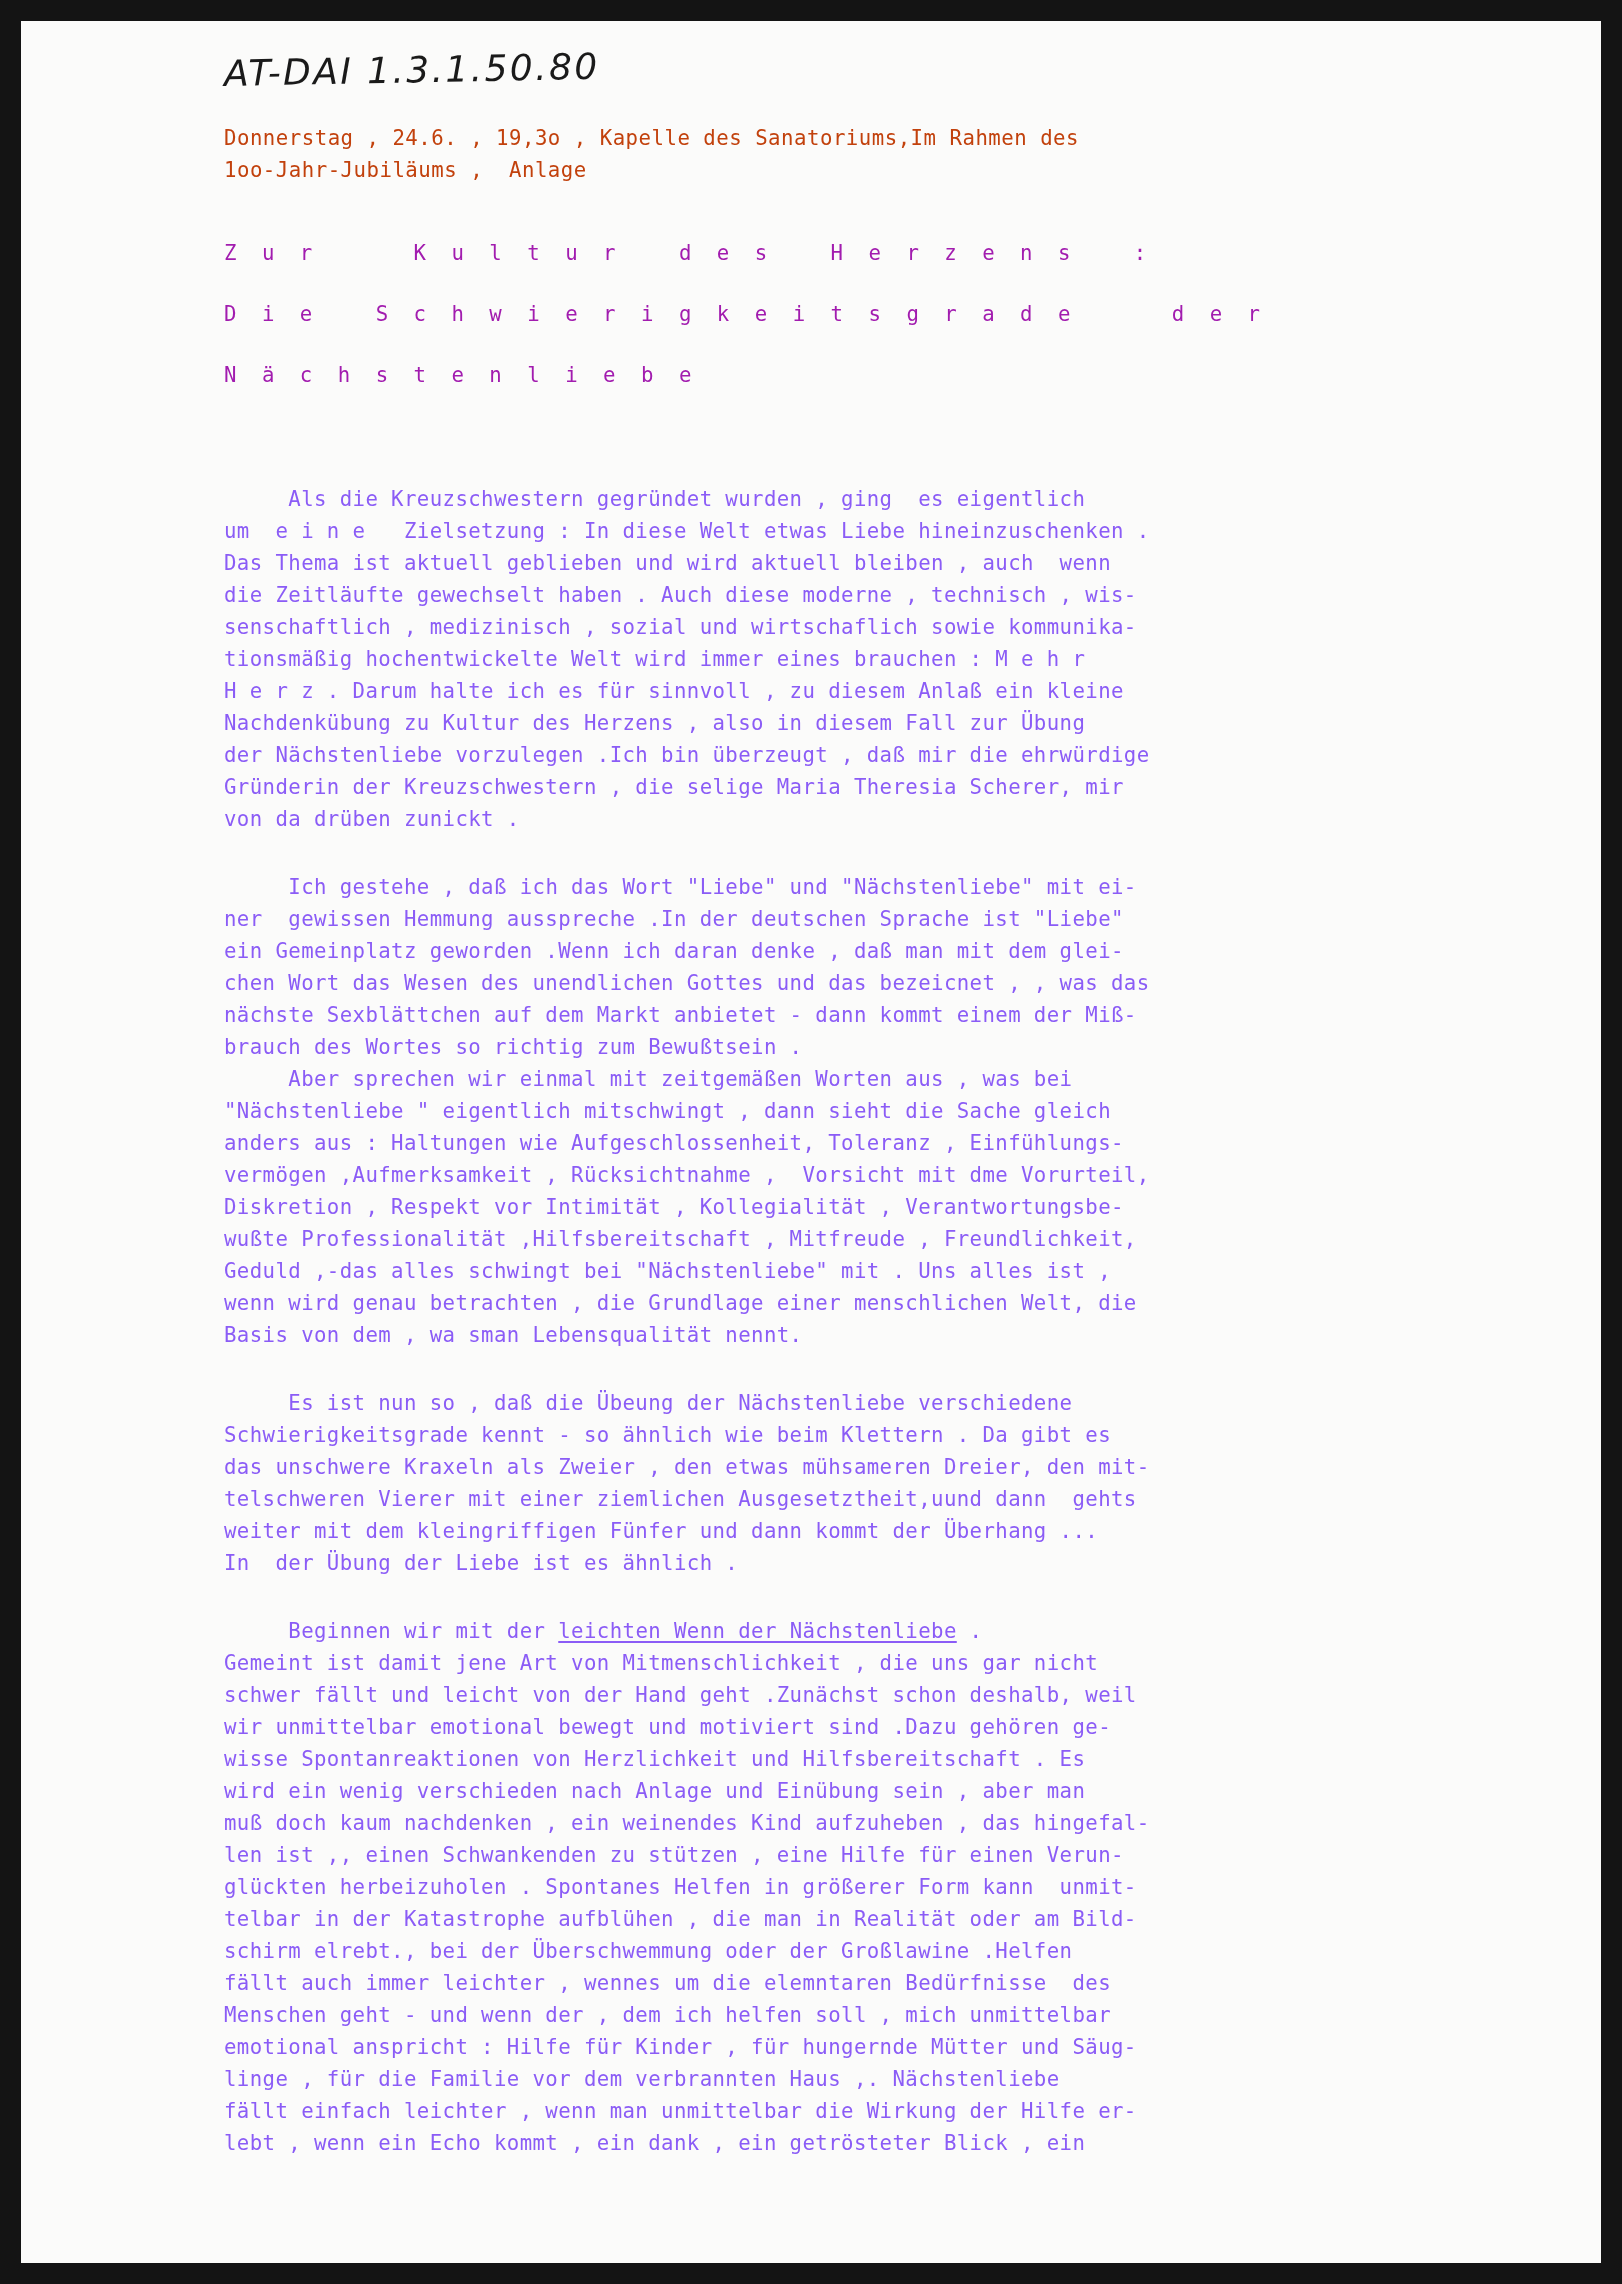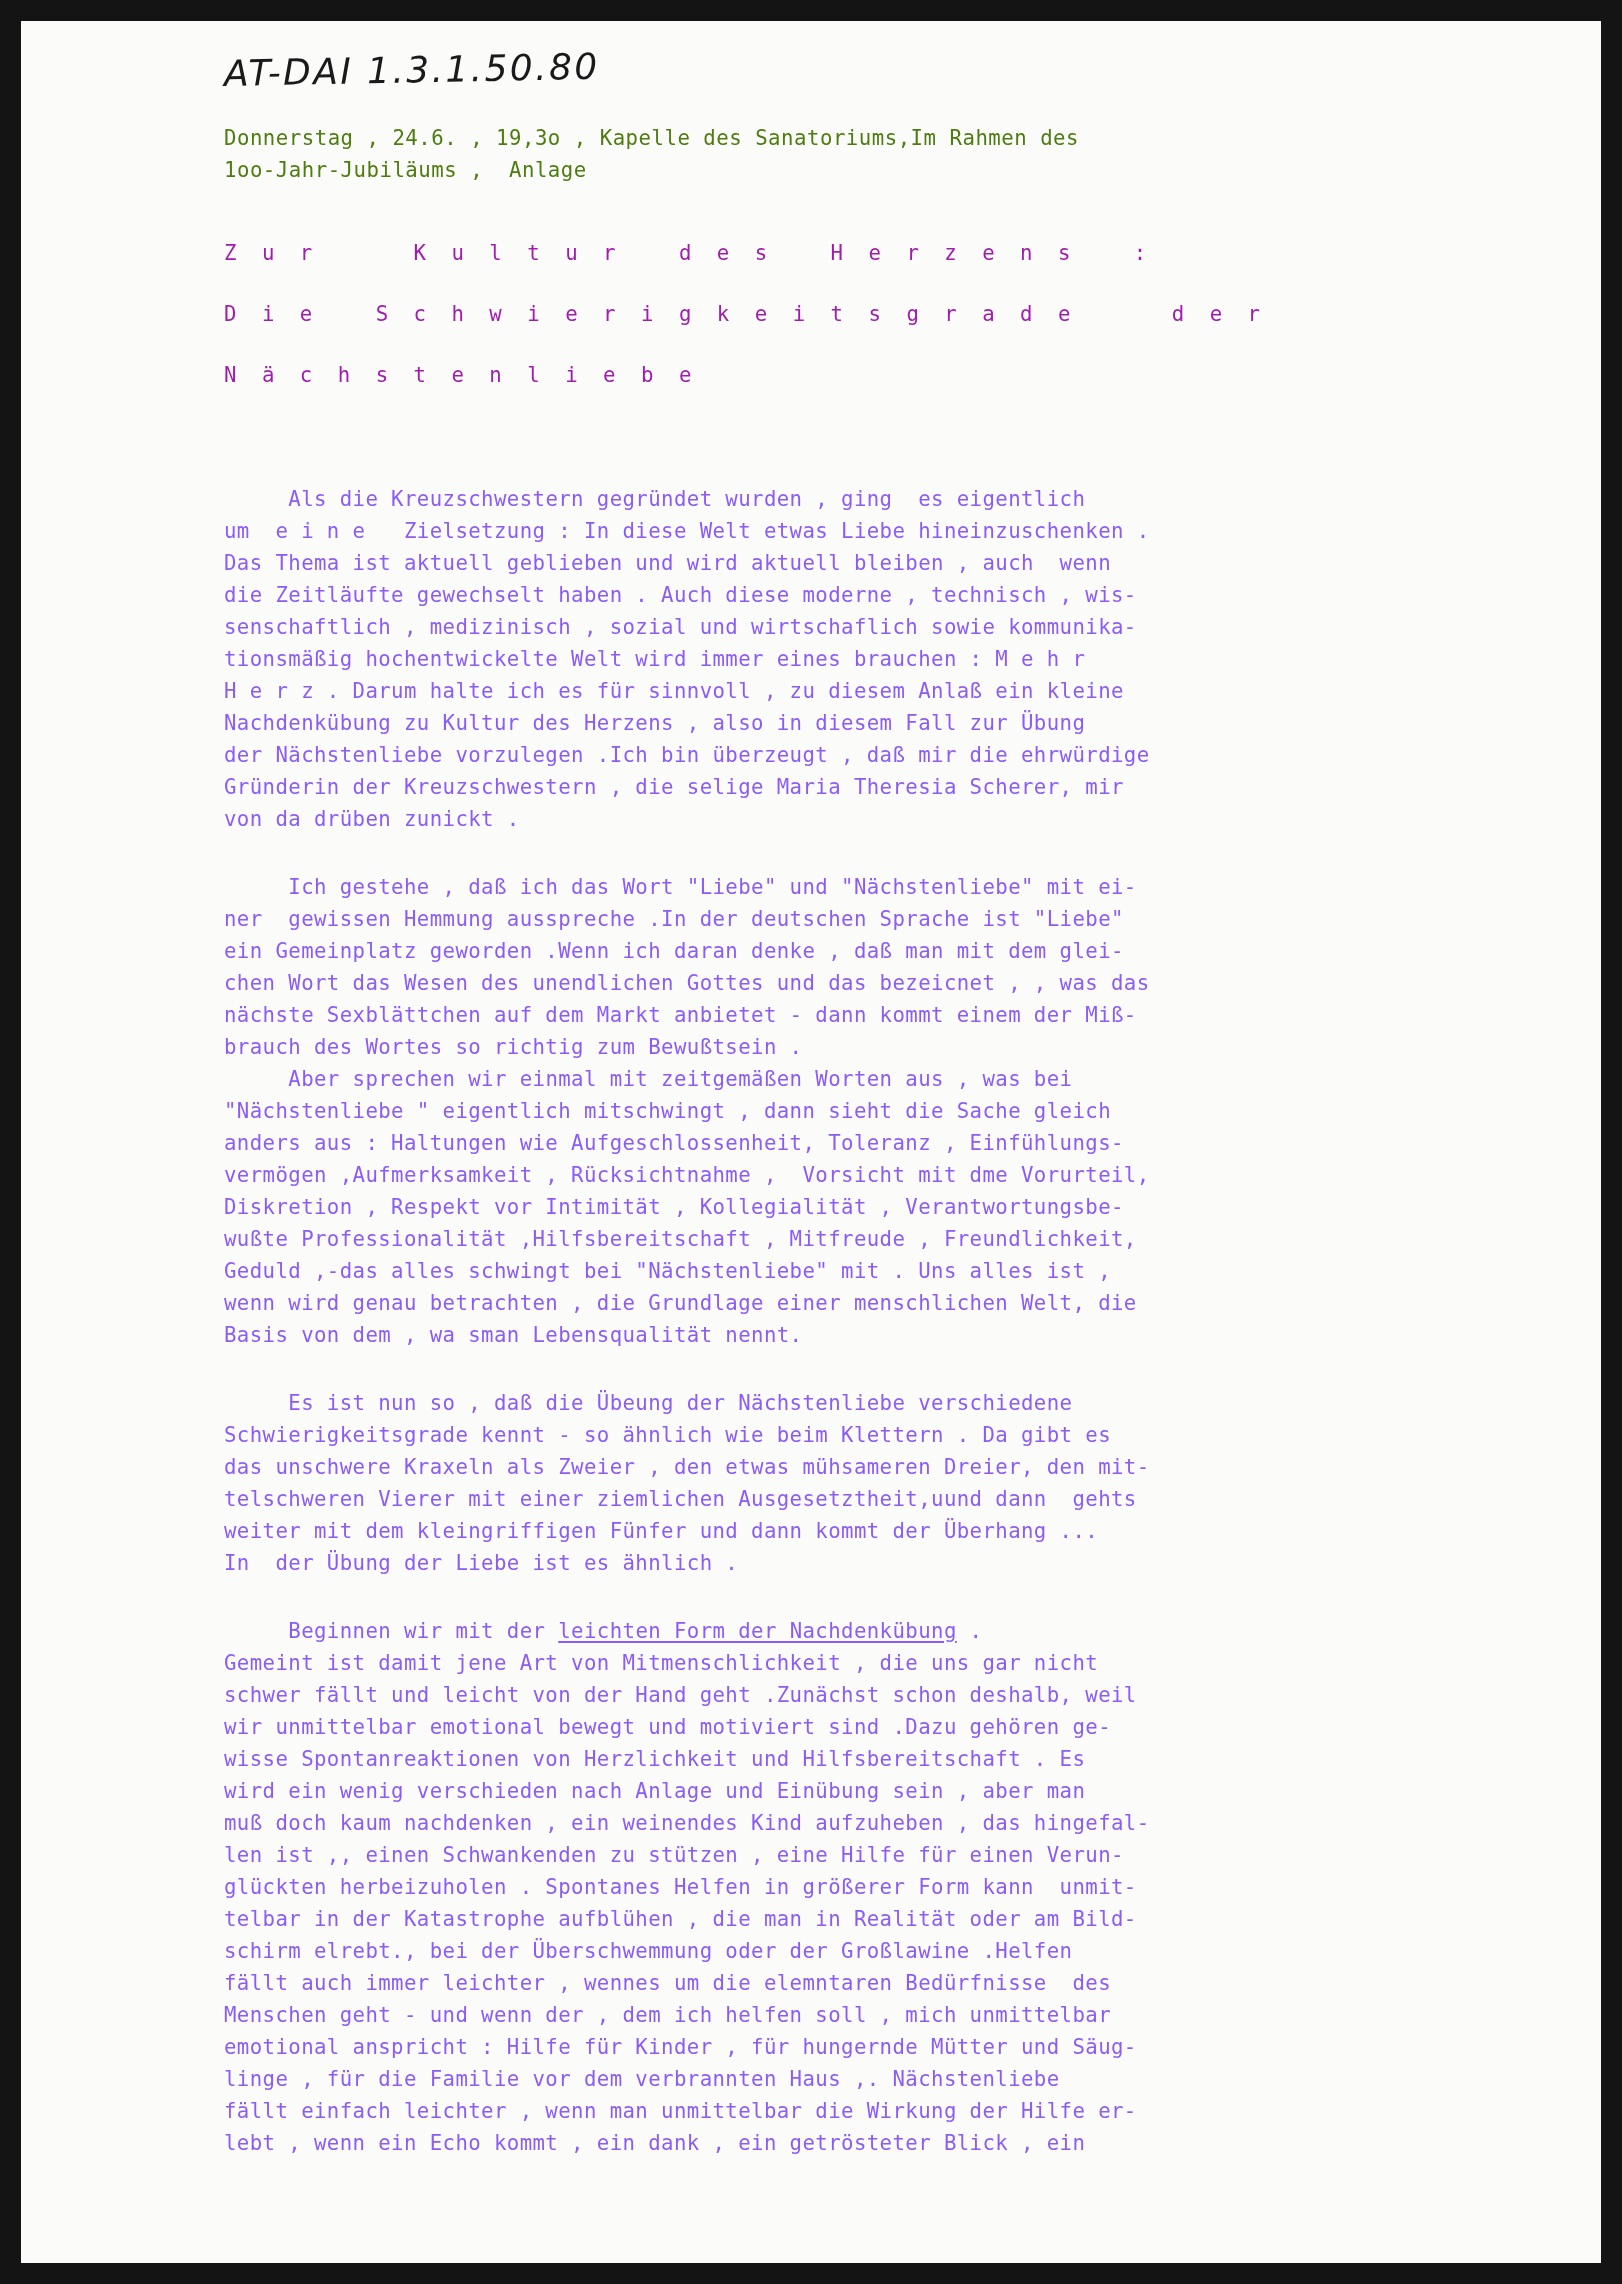--- a/index.html
+++ b/index.html
@@ -45,21 +45,21 @@
     color: #1a1a1a;
     transform: rotate(-1.1deg);
     transform-origin: left center;
     margin-bottom: 27.6px;
     white-space: pre;
   }
   .typed {
     font-family: "DejaVu Sans Mono", monospace;
     font-size: 20.7px;
     line-height: 32px;
-    color: #4d7c0f;
+    color: #c2410c;
     letter-spacing: 0.5px;
     white-space: pre-wrap;
   }
   .block {
     margin-bottom: 0;
   }
   .header-lines {
     margin-bottom: 29px;
   }
   .title-line {
@@ -146,21 +146,21 @@
 
       <div class="para block">     Es ist nun so , daß die Übeung der Nächstenliebe verschiedene
 Schwierigkeitsgrade kennt - so ähnlich wie beim Klettern . Da gibt es
 das unschwere Kraxeln als Zweier , den etwas mühsameren Dreier, den mit-
 telschweren Vierer mit einer ziemlichen Ausgesetztheit,uund dann  gehts
 weiter mit dem kleingriffigen Fünfer und dann kommt der Überhang ...
 In  der Übung der Liebe ist es ähnlich .</div>
 
       <div class="gap-md"></div>
 
-      <div class="para block"><span>     Beginnen wir mit der </span><span class="underline-phrase">leichten Form der Nachdenkübung</span><span> .</span>
+      <div class="para block"><span>     Beginnen wir mit der </span><span class="underline-phrase">leichten Wenn der Nächstenliebe</span><span> .</span>
 <span>Gemeint ist damit jene Art von Mitmenschlichkeit , die uns gar nicht
 schwer fällt und leicht von der Hand geht .Zunächst schon deshalb, weil
 wir unmittelbar emotional bewegt und motiviert sind .Dazu gehören ge-
 wisse Spontanreaktionen von Herzlichkeit und Hilfsbereitschaft . Es
 wird ein wenig verschieden nach Anlage und Einübung sein , aber man
 muß doch kaum nachdenken , ein weinendes Kind aufzuheben , das hingefal-
 len ist ,, einen Schwankenden zu stützen , eine Hilfe für einen Verun-
 glückten herbeizuholen . Spontanes Helfen in größerer Form kann  unmit-
 telbar in der Katastrophe aufblühen , die man in Realität oder am Bild-
 schirm elrebt., bei der Überschwemmung oder der Großlawine .Helfen

